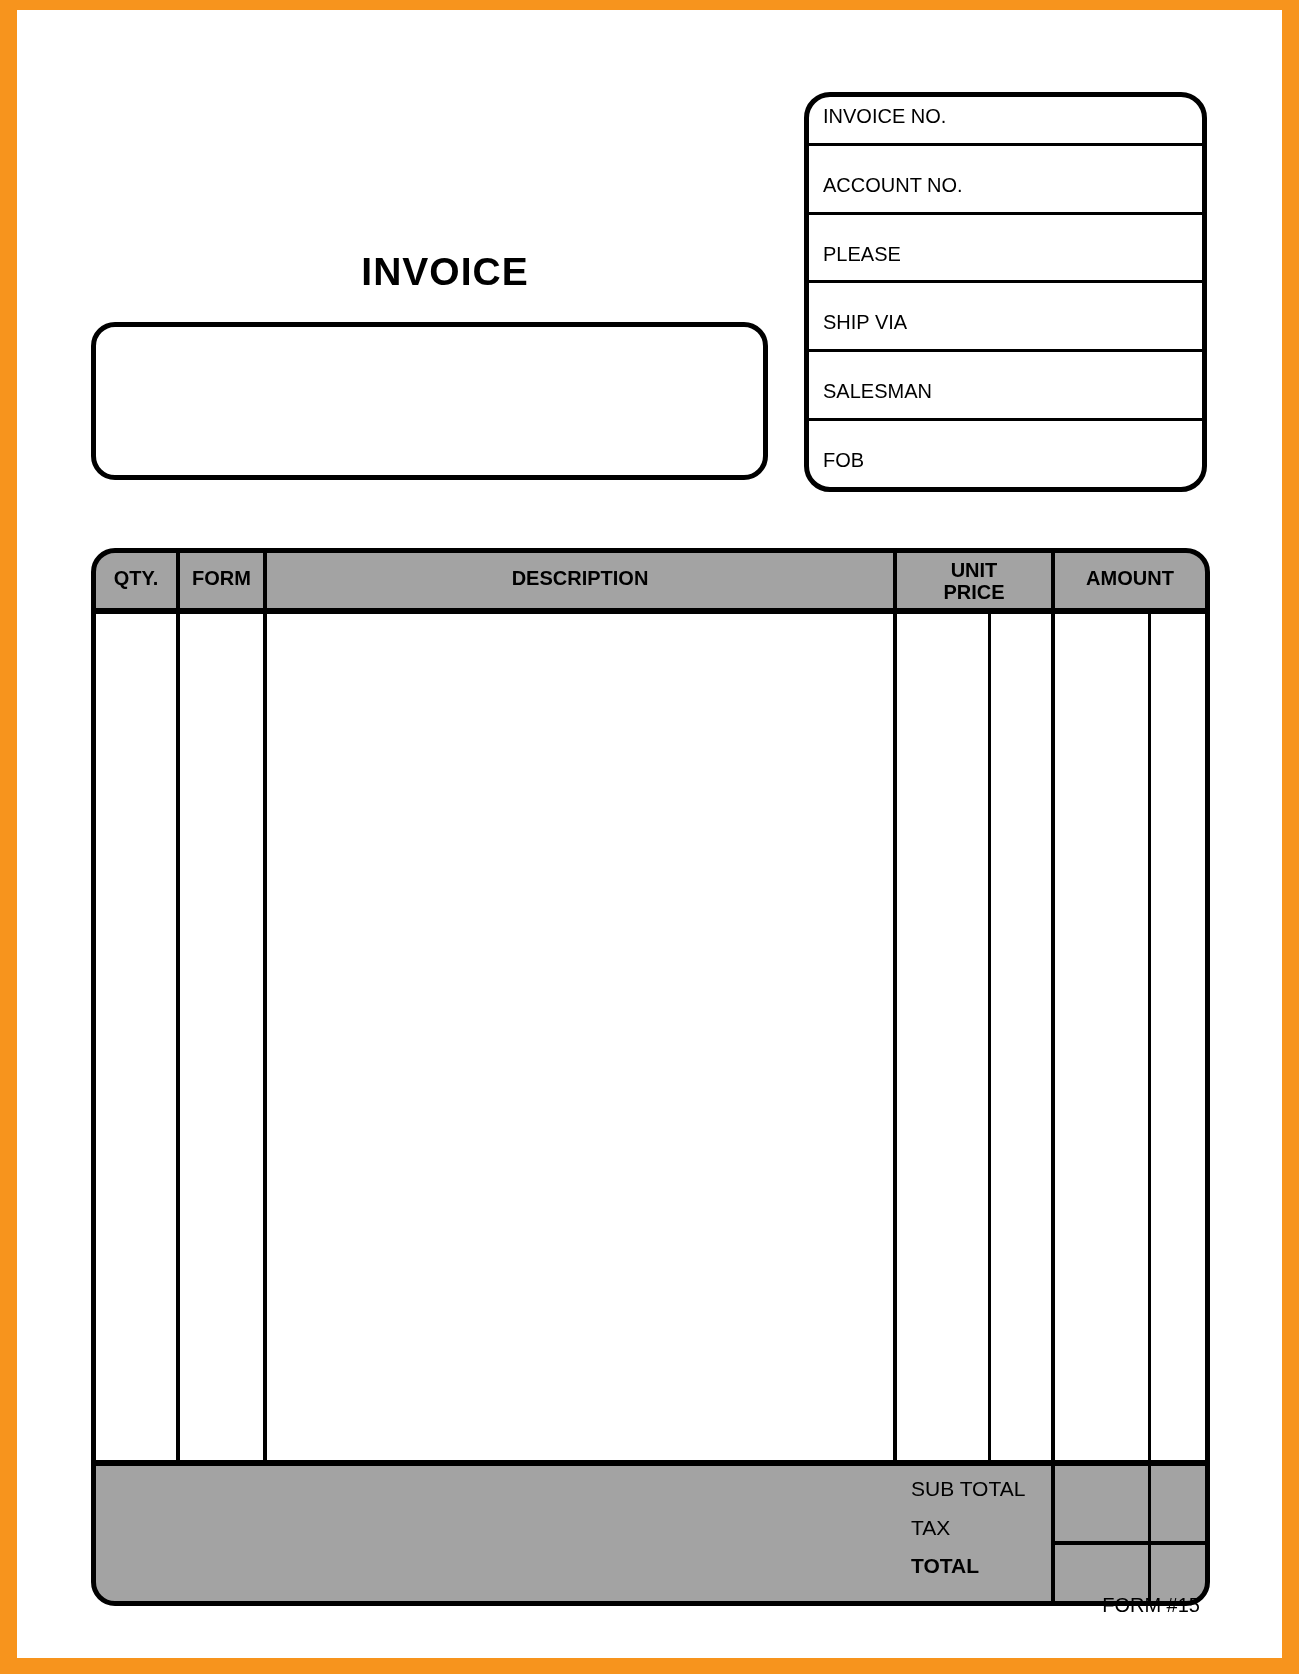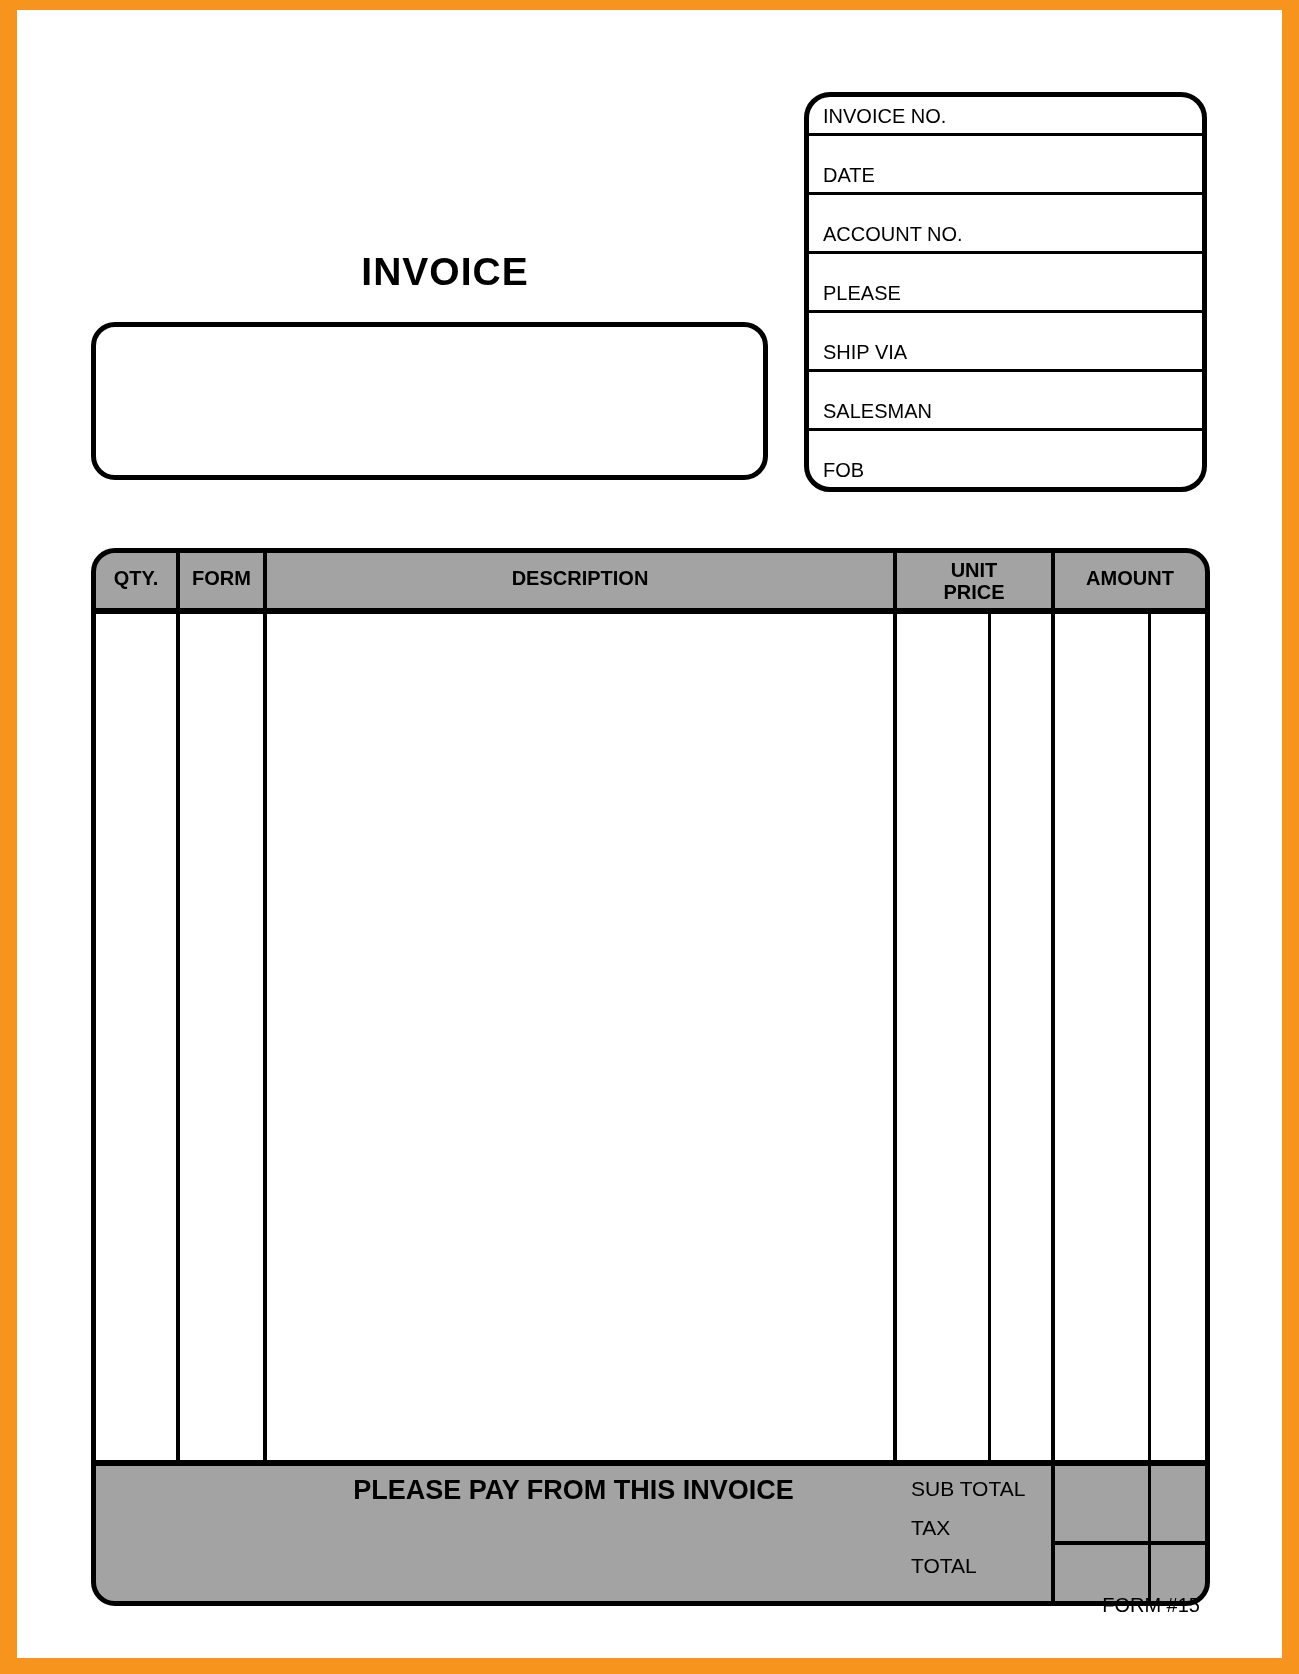--- a/index.html
+++ b/index.html
@@ -112,23 +112,20 @@
 
   <div class="invoice-title">INVOICE</div>
 
   <div class="address-box"></div>
 
   <div class="info-box">
     <div class="info-row">
       <span>INVOICE NO.</span>
     </div>
     <div class="info-row">
-      <span>DATE</span>
-    </div>
-    <div class="info-row">
       <span>ACCOUNT NO.</span>
     </div>
     <div class="info-row">
       <span>PLEASE</span>
     </div>
     <div class="info-row">
       <span>SHIP VIA</span>
     </div>
     <div class="info-row">
       <span>SALESMAN</span>
@@ -154,21 +151,20 @@
     <div class="vline" style="left:167px; top:0; width:4px; height:913px;"></div>
     <div class="vline" style="left:797px; top:0; width:4px; height:913px;"></div>
     <div class="vline" style="left:955px; top:0; width:4px; height:1048px;"></div>
     <div class="vline" style="left:892px; top:55px; width:3px; height:858px;"></div>
     <div class="vline" style="left:1052px; top:55px; width:3px; height:993px;"></div>
 
     <div class="hline" style="left:0; top:55px; width:1109px; height:6px;"></div>
     <div class="hline" style="left:0; top:907px; width:1109px; height:6px;"></div>
     <div class="hline" style="left:955px; top:988px; width:154px; height:4px;"></div>
 
-    <div class="pay-message">PLEASE PAY FROM THIS INVOICE</div>
     <div class="total-label" style="left:815px; top:925px;">SUB TOTAL</div>
     <div class="total-label" style="left:815px; top:964px;">TAX</div>
-    <div class="total-label" style="left:815px; top:1002px; font-weight:normal;">TOTAL</div>
+    <div class="total-label" style="left:815px; top:1002px; font-weight:bold;">TOTAL</div>
   </div>
 
   <div class="form-number">FORM #15</div>
 
 </div>
 
 </body></html>

